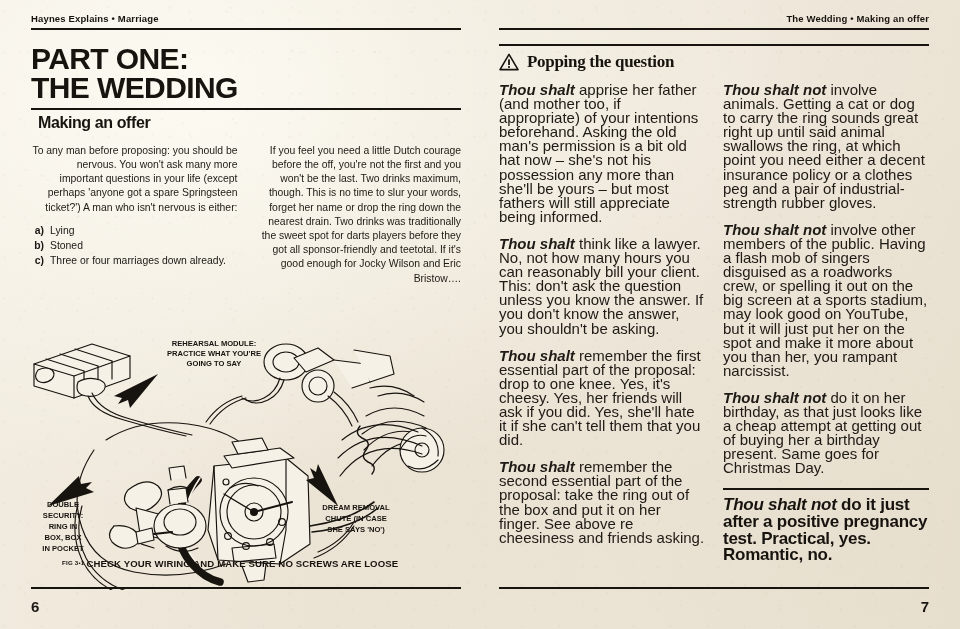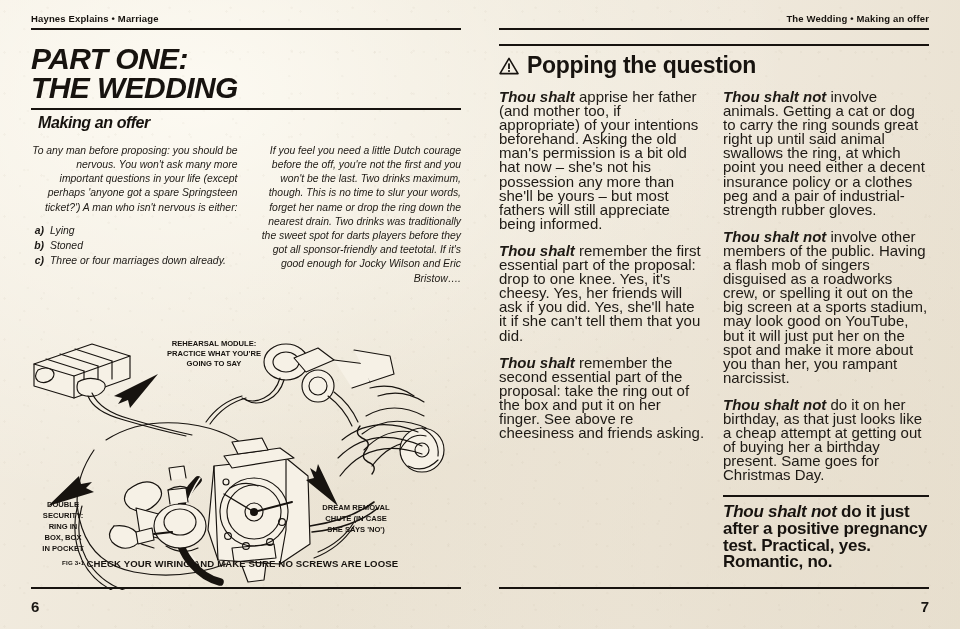--- a/index.html
+++ b/index.html
@@ -76,21 +76,20 @@
   }
   .folio.left  { left: 31px; }
   .folio.right { right: 31px; }
 
   
   .left-page {
     position: absolute;
     left: 31px;
     top: 44px;
     width: 430px;
-    font-style: italic;
   }
   h1.part {
     margin: 0;
     font-size: 30px;
     line-height: 0.97;
     font-weight: bold;
     letter-spacing: -0.6px;
     color: #17130f;
   }
   .rule-title {
@@ -177,24 +176,25 @@
     margin-bottom: 6px;
   }
   .sec-head {
     display: flex;
     align-items: center;
     gap: 8px;
     margin-bottom: 11px;
   }
   .sec-head h3 {
     margin: 0;
-    font-size: 23px;
+    font-size: 17px;
     font-weight: bold;
     letter-spacing: -0.3px;
     color: #17130f;
+    font-family: Liberation Serif, serif;
   }
   .warn-icon { display: block; }
   .two-col-r {
     display: flex;
     gap: 18px;
   }
   .col-r { width: 206px; }
   p.commandment {
     margin: 0 0 13px 0;
     font-size: 15px;
@@ -425,20 +425,21 @@
         <path d="M10 1.4 L19 16.6 L1 16.6 Z" fill="none" stroke="#17130f" stroke-width="1.6" stroke-linejoin="round"></path>
         <rect x="9.1" y="6.4" width="1.8" height="5.6" fill="#17130f"></rect>
         <rect x="9.1" y="13.1" width="1.8" height="1.8" fill="#17130f"></rect>
       </svg>
       <h3>Popping the question</h3>
     </div>
 
     <div class="two-col-r">
       <div class="col-r">
         <p class="commandment"><b>Thou shalt</b><span> apprise her father (and mother too, if appropriate) of your intentions beforehand. Asking the old man's permission is a bit old hat now – she's not his possession any more than she'll be yours – but most fathers will still appreciate being informed.</span></p>
+        <p class="commandment"><b>Thou shalt</b><span> think like a lawyer. No, not how many hours you can reasonably bill your client. This: don't ask the question unless you know the answer. If you don't know the answer, you shouldn't be asking.</span></p>
         <p class="commandment"><b>Thou shalt</b><span> remember the first essential part of the proposal: drop to one knee. Yes, it's cheesy. Yes, her friends will ask if you did. Yes, she'll hate it if she can't tell them that you did.</span></p>
         <p class="commandment"><b>Thou shalt</b><span> remember the second essential part of the proposal: take the ring out of the box and put it on her finger. See above re cheesiness and friends asking.</span></p>
       </div>
       <div class="col-r">
         <p class="commandment"><b>Thou shalt not</b><span> involve animals. Getting a cat or dog to carry the ring sounds great right up until said animal swallows the ring, at which point you need either a decent insurance policy or a clothes peg and a pair of industrial-strength rubber gloves.</span></p>
         <p class="commandment"><b>Thou shalt not</b><span> involve other members of the public. Having a flash mob of singers disguised as a roadworks crew, or spelling it out on the big screen at a sports stadium, may look good on YouTube, but it will just put her on the spot and make it more about you than her, you rampant narcissist.</span></p>
         <p class="commandment"><b>Thou shalt not</b><span> do it on her birthday, as that just looks like a cheap attempt at getting out of buying her a birthday present. Same goes for Christmas Day.</span></p>
 
         <div class="pull-rule"></div>
         <p class="pullquote"><i>Thou shalt not</i><span> do it just after a positive pregnancy test. Practical, yes. Romantic, no.</span></p>

